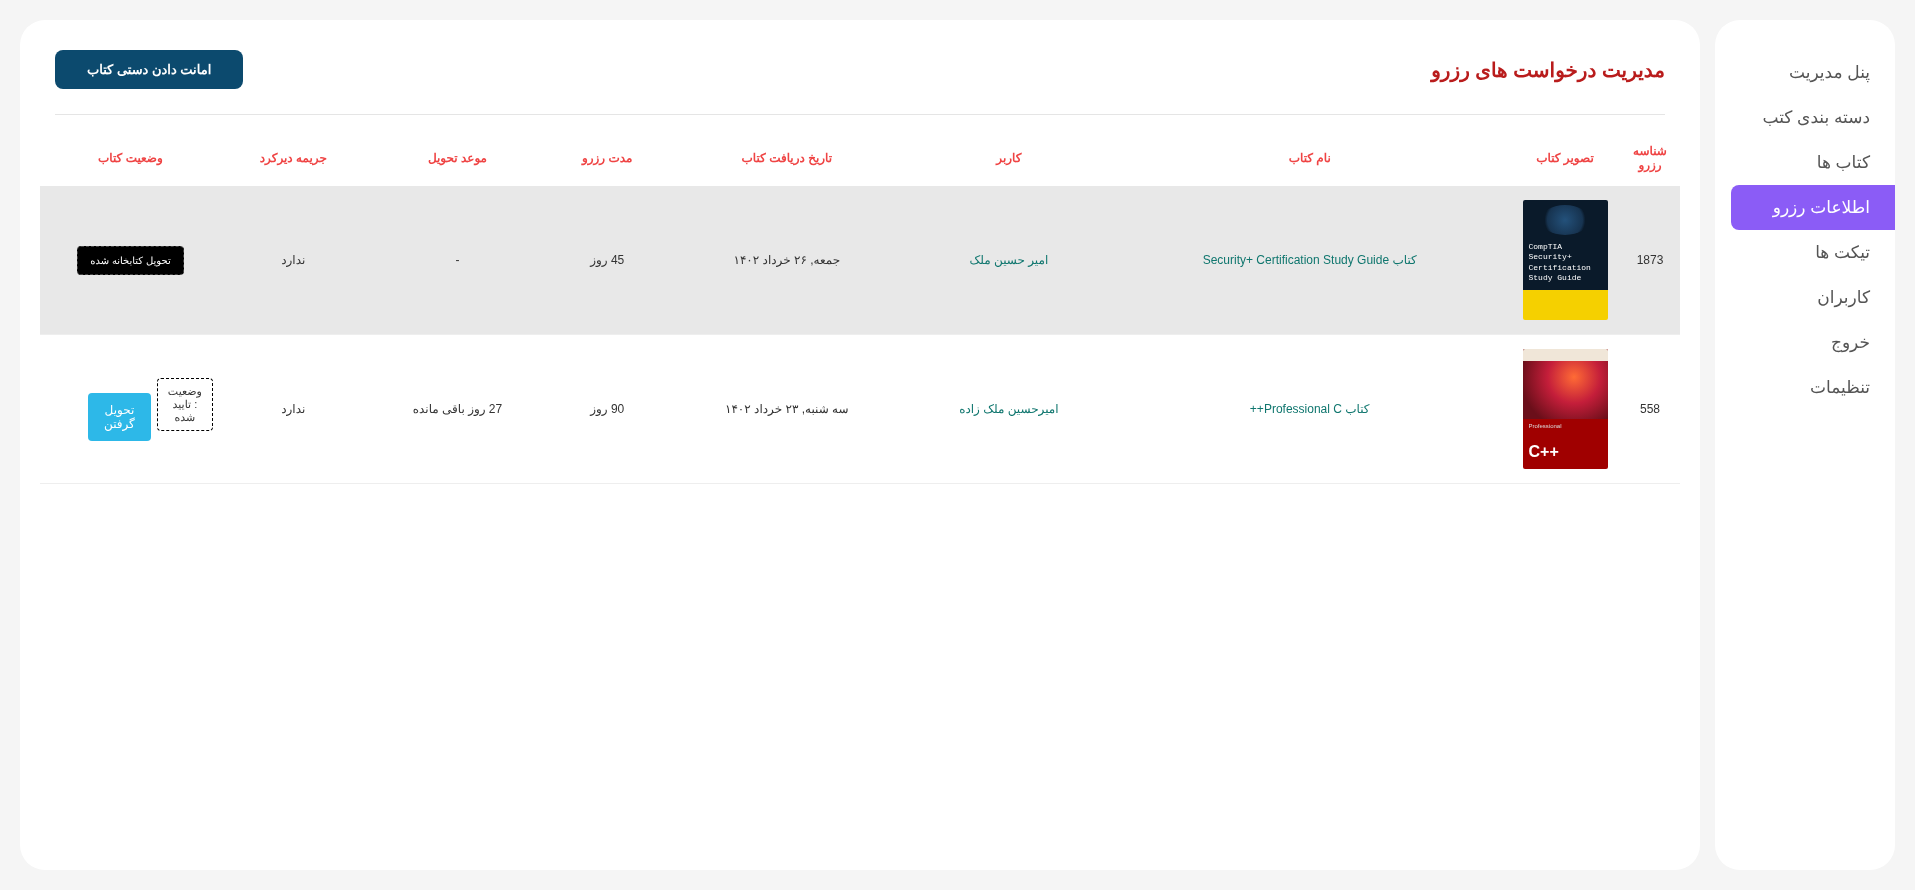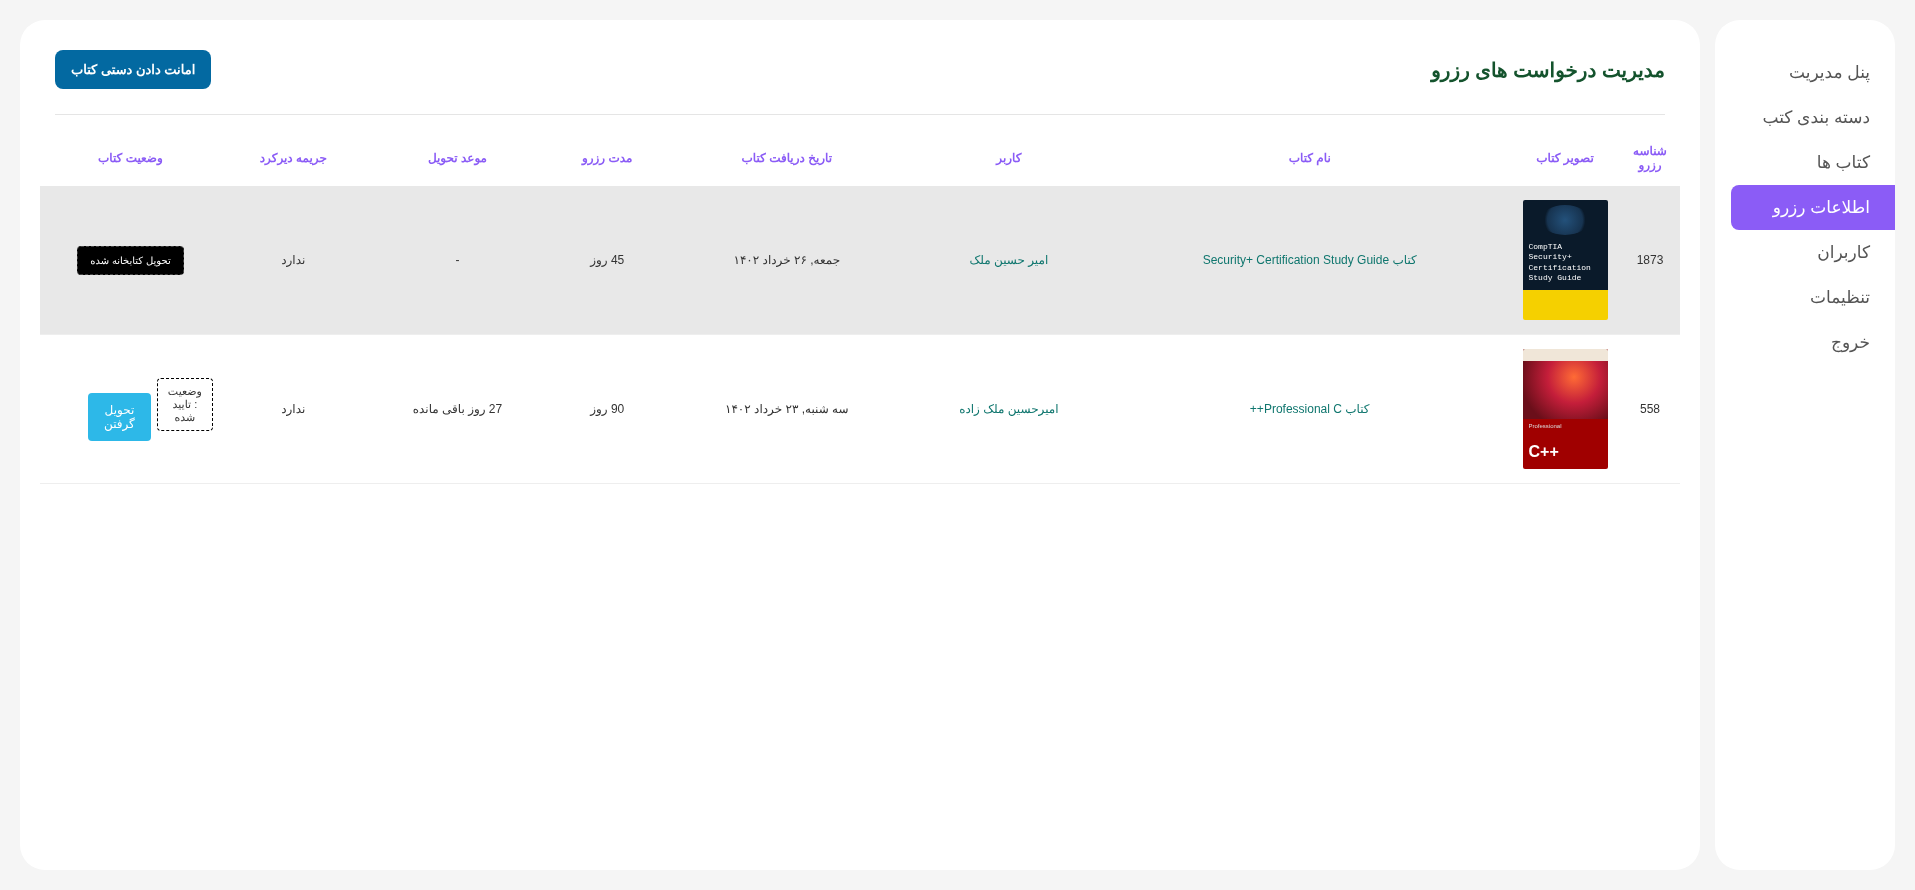--- a/index.html
+++ b/index.html
@@ -46,48 +46,48 @@
 .main-header {
   display: flex;
   justify-content: space-between;
   align-items: center;
   margin-bottom: 25px;
   padding: 0 15px;
 }
 .page-title {
   font-size: 20px;
   font-weight: bold;
-  color: #14532d;
+  color: #b91c1c;
 }
 .manual-lend-btn {
-  background: #0369a1;
+  background: #0c4a6e;
   color: #fff;
   border: none;
-  padding: 12px 16px;
+  padding: 12px 32px;
   border-radius: 8px;
   font-family: inherit;
   font-size: 13px;
   cursor: pointer;
   font-weight: bold;
 }
 .divider {
   border: none;
   border-top: 1px solid #e5e5e5;
   margin: 0 15px 15px;
 }
 table {
   width: 100%;
   border-collapse: collapse;
 }
 th {
   padding: 14px 8px;
   text-align: center;
   font-weight: bold;
   font-size: 12px;
-  color: #8b5cf6;
+  color: #ef4444;
 }
 td {
   padding: 14px 8px;
   text-align: center;
   font-size: 12px;
   vertical-align: middle;
 }
 tbody tr:nth-child(1) {
   background: #e8e8e8;
 }
@@ -208,23 +208,24 @@
 </style>
 </head>
 <body>
 
 <div class="layout">
   <aside class="sidebar">
     <div class="sidebar-item">پنل مدیریت</div>
     <div class="sidebar-item">دسته بندی کتب</div>
     <div class="sidebar-item">کتاب ها</div>
     <div class="sidebar-item active">اطلاعات رزرو</div>
+    <div class="sidebar-item">تیکت ها</div>
     <div class="sidebar-item">کاربران</div>
+    <div class="sidebar-item">خروج</div>
     <div class="sidebar-item">تنظیمات</div>
-    <div class="sidebar-item">خروج</div>
   </aside>
 
   <main class="main">
     <div class="main-header">
       <h1 class="page-title">مدیریت درخواست های رزرو</h1>
       <button class="manual-lend-btn">امانت دادن دستی کتاب</button>
     </div>
     <hr class="divider">
 
     <table>

